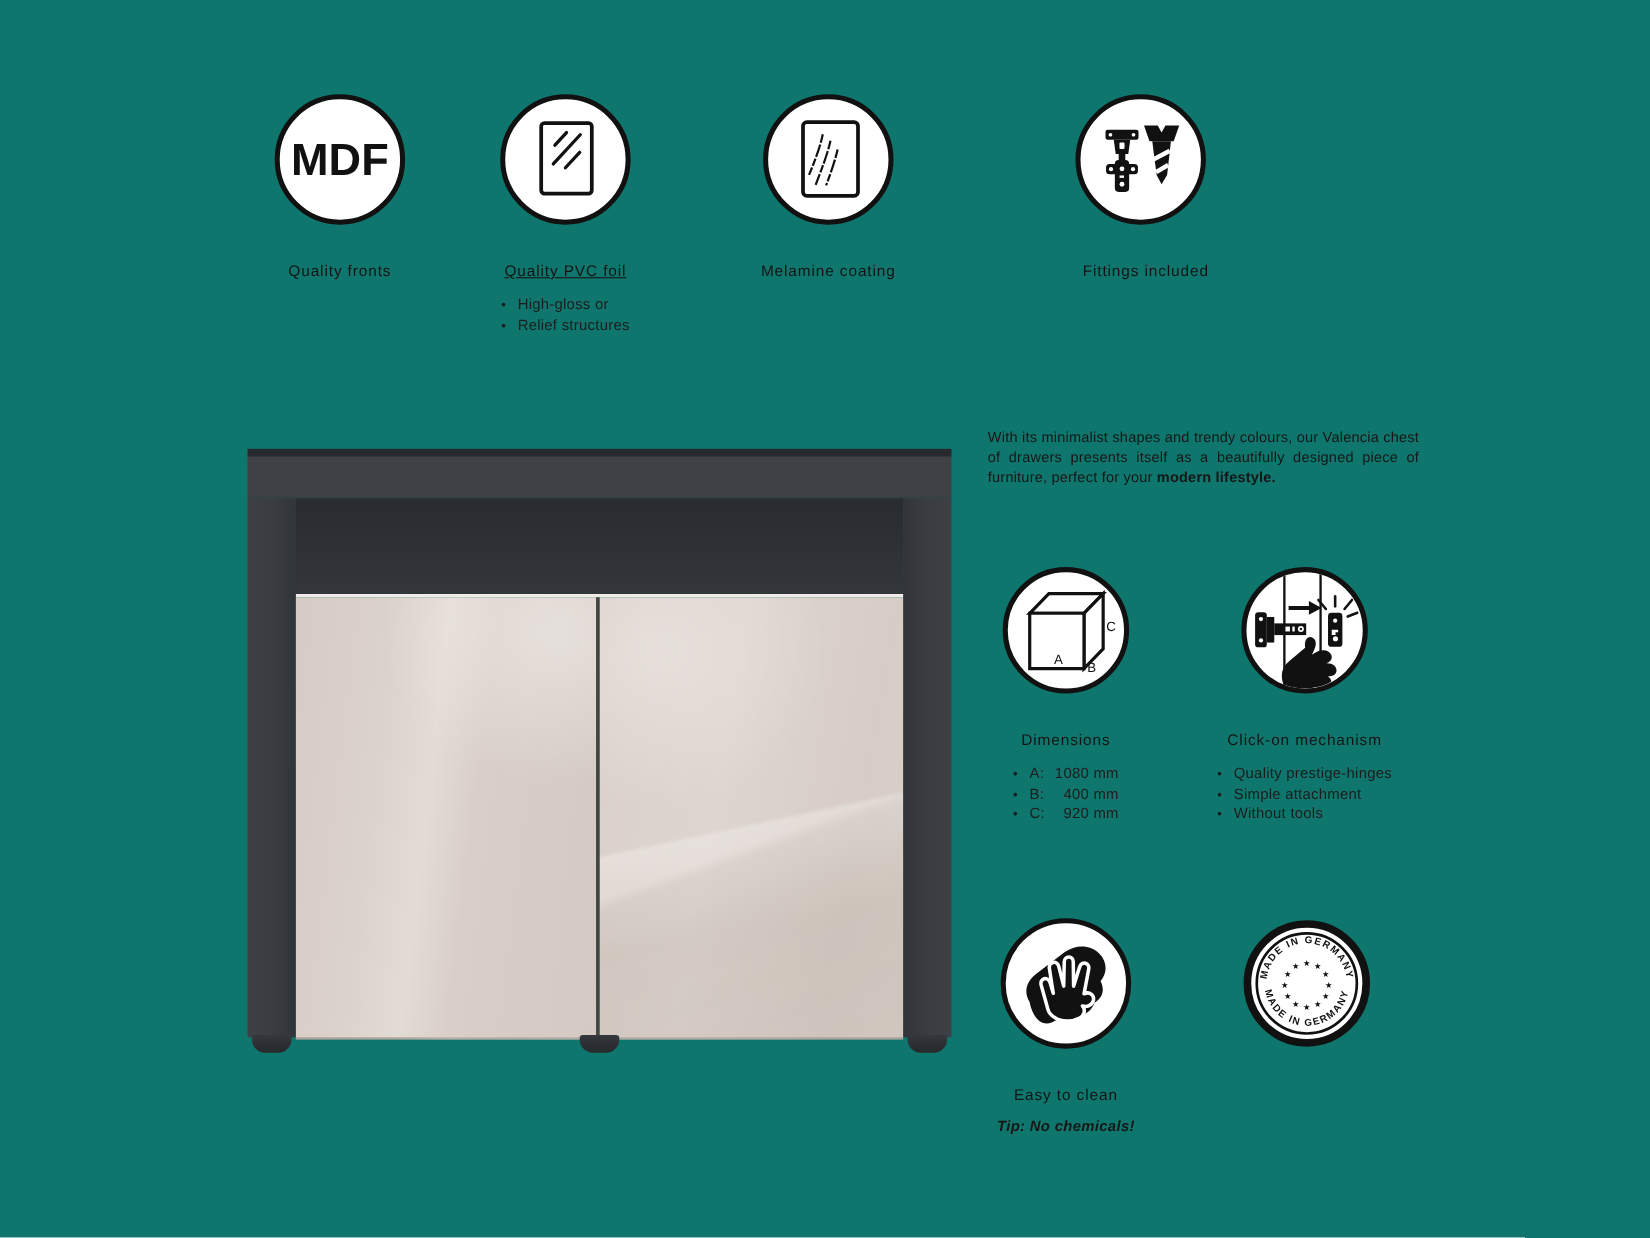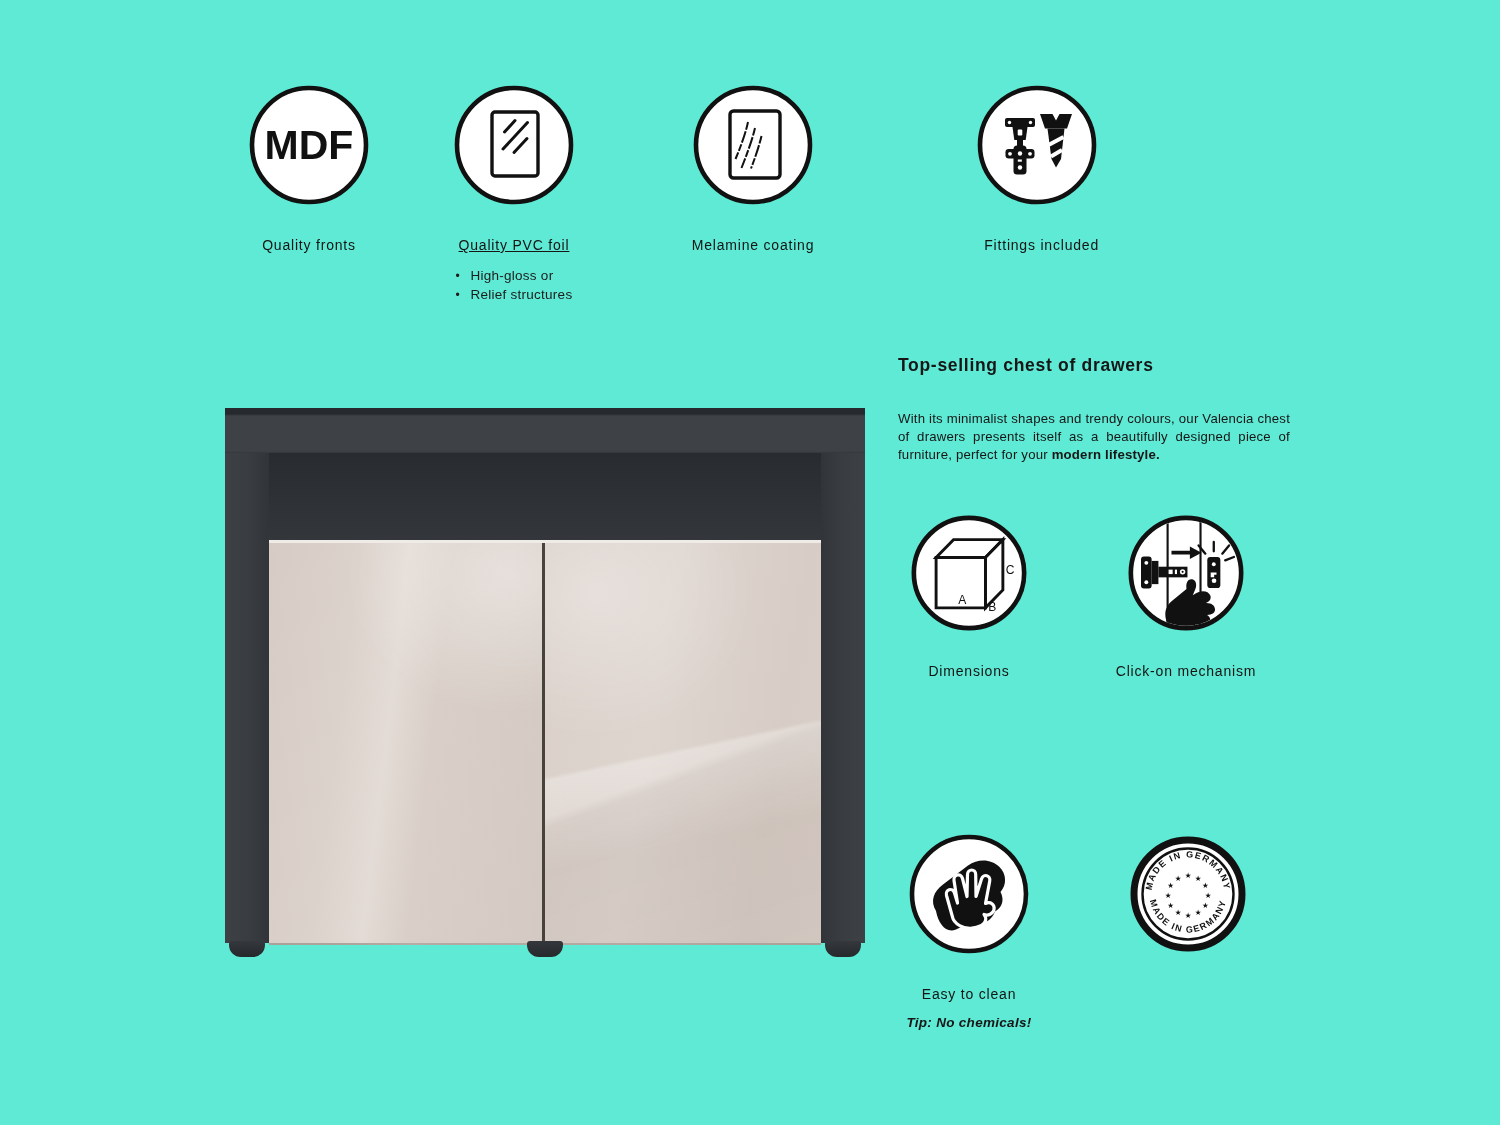--- a/index.html
+++ b/index.html
@@ -1,16 +1,16 @@
 <!DOCTYPE html>
 <html><head>
 <meta charset="utf-8">
 <style>
   html,body{margin:0;padding:0;background:#fff;}
-  .canvas{position:relative;width:1500px;height:1125px;background:#5eead4;
+  .canvas{position:relative;width:1500px;height:1125px;background:#0f766e;
           font-family:"Liberation Sans",sans-serif;color:#161616;overflow:hidden;}
 
   
   .feature{position:absolute;width:260px;text-align:center;}
   .feature .title{margin-top:26px;font-size:14px;letter-spacing:.8px;color:#141414;}
   .bullets{display:inline-block;text-align:left;margin-top:14px;}
   .bullet-row{font-size:13.5px;line-height:17.5px;letter-spacing:.25px;white-space:nowrap;color:#1c1c1c;}
   .bm{display:inline-block;width:15px;font-size:12px;}
   .dim-label{display:inline-block;width:19px;}
   .dim-value{display:inline-block;width:62px;text-align:right;}
@@ -134,39 +134,45 @@
     <div class="door-highlight"></div>
     <div class="door left"></div>
     <div class="door right"></div>
     <div class="door-gap"></div>
     <div class="foot l"></div>
     <div class="foot c"></div>
     <div class="foot r"></div>
   </div>
 
   <div class="info">
-    <div class="heading">Top-selling chest of drawers</div>
     <div class="desc"><span>With its minimalist shapes and trendy colours, our Valencia chest of drawers presents itself as a beautifully designed piece of furniture, perfect for your </span><span class="bold">modern lifestyle.</span></div>
   </div>
 
   <div class="feature" style="left:839px;top:513px;">
     <svg width="120" height="120" viewBox="0 0 124 124">
       <circle cx="62" cy="62" r="57" fill="#ffffff" stroke="#111111" stroke-width="4.8"></circle>
       <g fill="#ffffff" stroke="#111111" stroke-width="3" stroke-linejoin="miter">
         <path d="M28 46 L46 27.5 L97 27.5 L79 46 Z"></path>
         <path d="M79 46 L97 27.5 L97 79.5 L79 98 Z"></path>
         <path d="M28 46 L79 46 L79 98 L28 98 Z"></path>
       </g>
       <g font-size="12.5" fill="#111111">
         <text x="55" y="94" text-anchor="middle">A</text>
         <text x="82" y="101.5">B</text>
         <text x="100" y="63">C</text>
       </g>
     </svg>
     <div class="title">Dimensions</div>
+    <div>
+      <div class="bullets">
+        <div class="bullet-row"><span class="bm">•</span><span class="dim-label">A:</span><span class="dim-value">1080 mm</span></div>
+        <div class="bullet-row"><span class="bm">•</span><span class="dim-label">B:</span><span class="dim-value">400 mm</span></div>
+        <div class="bullet-row"><span class="bm">•</span><span class="dim-label">C:</span><span class="dim-value">920 mm</span></div>
+      </div>
+    </div>
   </div>
 
   <div class="feature" style="left:1056px;top:513px;">
     <svg width="120" height="120" viewBox="0 0 124 124">
       <defs>
           <clipPath id="coClip">
             <circle cx="62" cy="62" r="54.5"></circle>
           </clipPath>
         </defs>
       <circle cx="62" cy="62" r="57" fill="#ffffff" stroke="#111111" stroke-width="4.8"></circle>
@@ -191,20 +197,27 @@
         <g stroke="#111111" stroke-width="2.4" stroke-linecap="round">
           <line x1="90.7" y1="39.5" x2="90.7" y2="30"></line>
           <line x1="82" y1="42" x2="75" y2="33.5"></line>
           <line x1="99.5" y1="42" x2="106.5" y2="33.5"></line>
           <line x1="102.5" y1="49" x2="111.5" y2="45.5"></line>
         </g>
         <path fill="#111111" d="M46 120 C38.5 109 38.5 98 48 90.5 L62.5 78.5 C61.5 71.5 64.5 67.5 68.5 68.5 C72.5 69.8 73.5 74 71.5 79 L69 85 C77.5 78.5 85 80.5 87 85 C88.5 88.5 86.5 91.5 82.5 93 C88.5 92.8 92 95.8 92 99.8 C92 103.3 88.8 105.4 83.8 105.4 C87.3 107.4 88 110.8 85.8 113.8 C83.3 117 77.8 117.6 71.8 115.6 L60 119.6 C54.5 121.6 49.5 122 46 120 Z"></path>
       </g>
     </svg>
     <div class="title">Click-on mechanism</div>
+    <div>
+      <div class="bullets">
+        <div class="bullet-row"><span class="bm">•</span><span>Quality prestige-hinges</span></div>
+        <div class="bullet-row"><span class="bm">•</span><span>Simple attachment</span></div>
+        <div class="bullet-row"><span class="bm">•</span><span>Without tools</span></div>
+      </div>
+    </div>
   </div>
 
   <div class="feature" style="left:839px;top:832px;">
     <svg width="124" height="124" viewBox="0 0 124 124">
       <circle cx="62" cy="62" r="57" fill="#ffffff" stroke="#111111" stroke-width="4.6"></circle>
       <path fill="#111111" d="M29 79 C23 69 26.5 59.5 36 52.5 L61 33.5 C71.5 26 84.5 27 92.5 35 C99.5 42 100 52.5 93.5 60 C97.5 67.5 95.5 75.5 88 79.5 C84.5 89.5 74.5 93.5 66.5 89 L49 97.5 C39 101.5 31.5 92 29 79 Z"></path>
       <path fill="#111111" stroke="#ffffff" stroke-width="3.2" stroke-linejoin="round" d="M45.5 85 L39.5 63.5 C38 57.5 45.5 55 47.5 61 L50.5 71 L47 48.5 C46 42.5 54 40.5 55.5 46.5 L60 64.5 L60.5 42.5 C60.7 36.5 68.7 36.5 68.7 42.5 L69 64.5 L74.5 47 C76.3 41.2 84 43.2 82.7 49.2 L78.5 71.5 C83.5 69 88 72.5 87 77.5 C86 82 81 84 77 82.5 C80 86 79 91 74.5 93.5 C68.5 96.8 58.5 97.5 52.5 93.5 C48.5 91 46 88 45.5 85 Z"></path>
     </svg>
     <div class="title">Easy to clean</div>
     <div class="tip">Tip: No chemicals!</div>

